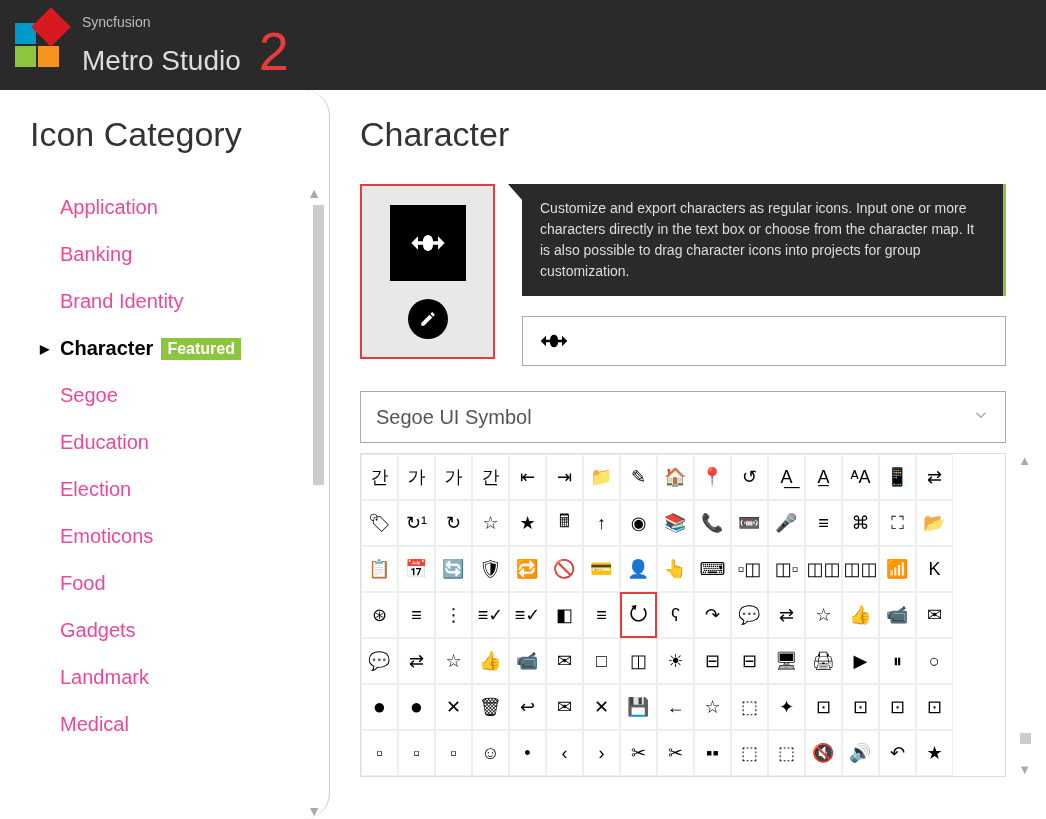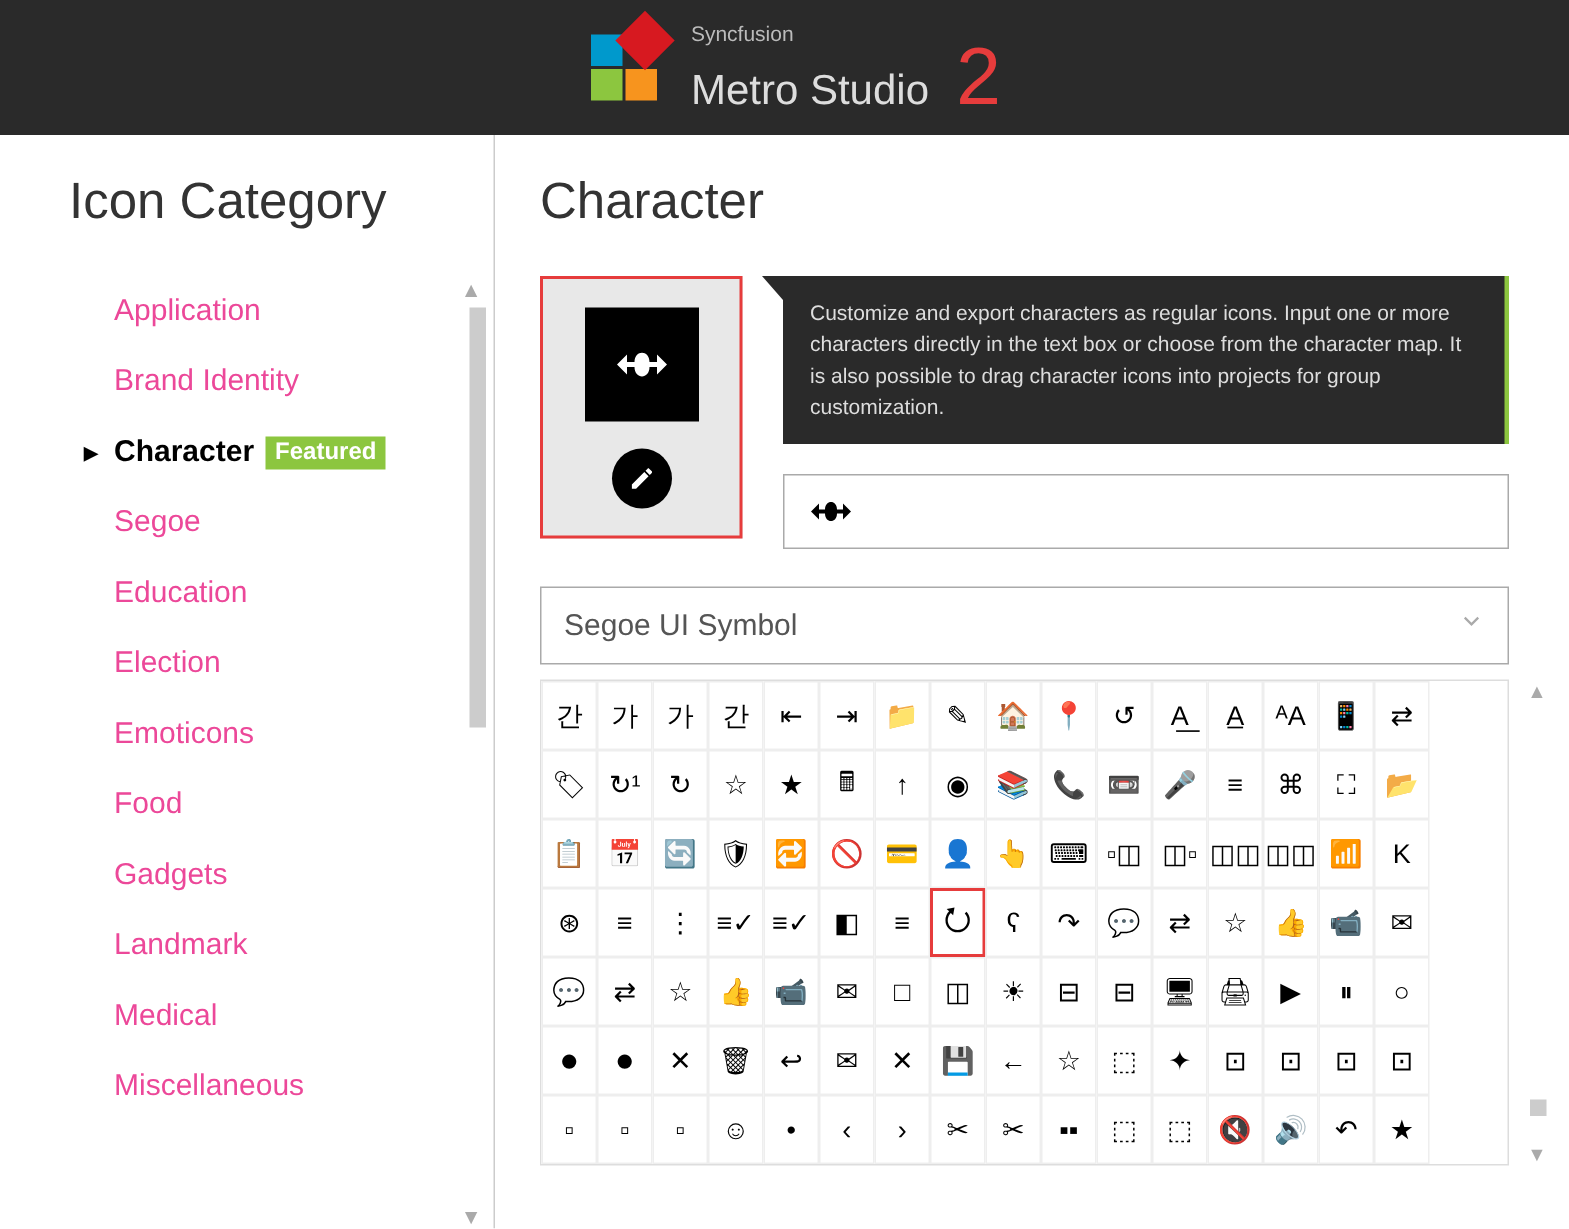--- a/index.html
+++ b/index.html
@@ -1,32 +1,32 @@
 <!DOCTYPE html>
 <html><head>
   <meta charset="utf-8">
   <style>
     * { box-sizing: border-box; margin: 0; padding: 0; }
     body { font-family: 'Segoe UI', Tahoma, sans-serif; background: #fff; width: 1046px; height: 819px; overflow: hidden; }
     
-    .header { background: #2a2a2a; height: 90px; color: #fff; display: flex; align-items: center; padding-left: 15px; justify-content: center; }
+    .header { background: #2a2a2a; height: 90px; color: #fff; display: flex; align-items: center; padding-left: 15px; }
     .logo { display: flex; align-items: center; gap: 3px; }
     .logo-tiles { display: grid; grid-template-columns: 21px 21px; grid-template-rows: 21px 21px; gap: 2px; position: relative; }
     .tile-blue { background: #0099cc; }
     .tile-green { background: #8cc63f; }
     .tile-orange { background: #f7941e; }
     .tile-red { width: 28px; height: 28px; background: #d71920; transform: rotate(45deg); position: absolute; top: -10px; left: 22px; }
     .logo-text { margin-left: 20px; }
     .logo-syncfusion { font-size: 14px; color: #bbb; }
     .logo-metro { font-size: 28px; font-weight: 300; color: #ddd; display: flex; align-items: baseline; gap: 18px; }
     .logo-two { font-size: 54px; color: #e63c3c; font-weight: 300; line-height: 0.8; }
     
     .main { display: flex; height: 729px; }
     
-    .sidebar { width: 330px; border-right: 1px solid #ccc; padding: 25px 0 0 46px; position: relative; }
+    .sidebar { width: 330px; border-right: 1px solid #ccc; padding: 25px 0 0 30px; position: relative; border-radius: 26px; }
     .sidebar-title { font-size: 34px; font-weight: 300; color: #333; margin-bottom: 30px; }
     .sidebar-list { list-style: none; padding-right: 20px; }
     .sidebar-item { font-size: 20px; font-weight: 300; color: #ec4899; padding: 12px 0 12px 30px; cursor: pointer; position: relative; display: flex; align-items: center; }
     .sidebar-item.active { font-weight: 600; color: #000; }
     .sidebar-item.active::before { content: "▶"; position: absolute; left: 10px; font-size: 12px; }
     .featured-badge { background: #8cc63f; color: #fff; font-size: 16px; font-weight: 700; padding: 2px 6px; margin-left: 8px; }
     .scroll-arrow-up { position: absolute; right: 8px; top: 95px; color: #aaa; font-size: 14px; }
     .scroll-arrow-down { position: absolute; right: 8px; bottom: 0px; color: #aaa; font-size: 14px; }
     .scroll-thumb { position: absolute; right: 5px; top: 115px; width: 11px; height: 280px; background: #ccc; }
     
@@ -80,20 +80,23 @@
 <div class="main">
   <div class="sidebar">
     <div class="sidebar-title">Icon Category</div>
     <div class="scroll-arrow-up">▲</div>
     <div class="scroll-thumb"></div>
     <ul class="sidebar-list" id="sidebar-list">
         <li class="sidebar-item">
           <span>Application</span>
         </li>
         <li class="sidebar-item">
+          <span>Banking</span>
+        </li>
+        <li class="sidebar-item">
           <span>Brand Identity</span>
         </li>
         <li class="sidebar-item active">
           <span>Character</span>
           <span class="featured-badge">Featured</span>
         </li>
         <li class="sidebar-item">
           <span>Segoe</span>
         </li>
         <li class="sidebar-item">
@@ -109,23 +112,20 @@
           <span>Food</span>
         </li>
         <li class="sidebar-item">
           <span>Gadgets</span>
         </li>
         <li class="sidebar-item">
           <span>Landmark</span>
         </li>
         <li class="sidebar-item">
           <span>Medical</span>
-        </li>
-        <li class="sidebar-item">
-          <span>Miscellaneous</span>
         </li>
       </ul>
     <div class="scroll-arrow-down">▼</div>
   </div>
 
   <div class="content">
     <div class="content-title">Character</div>
 
     <div class="preview-row">
       <div class="preview-box">

